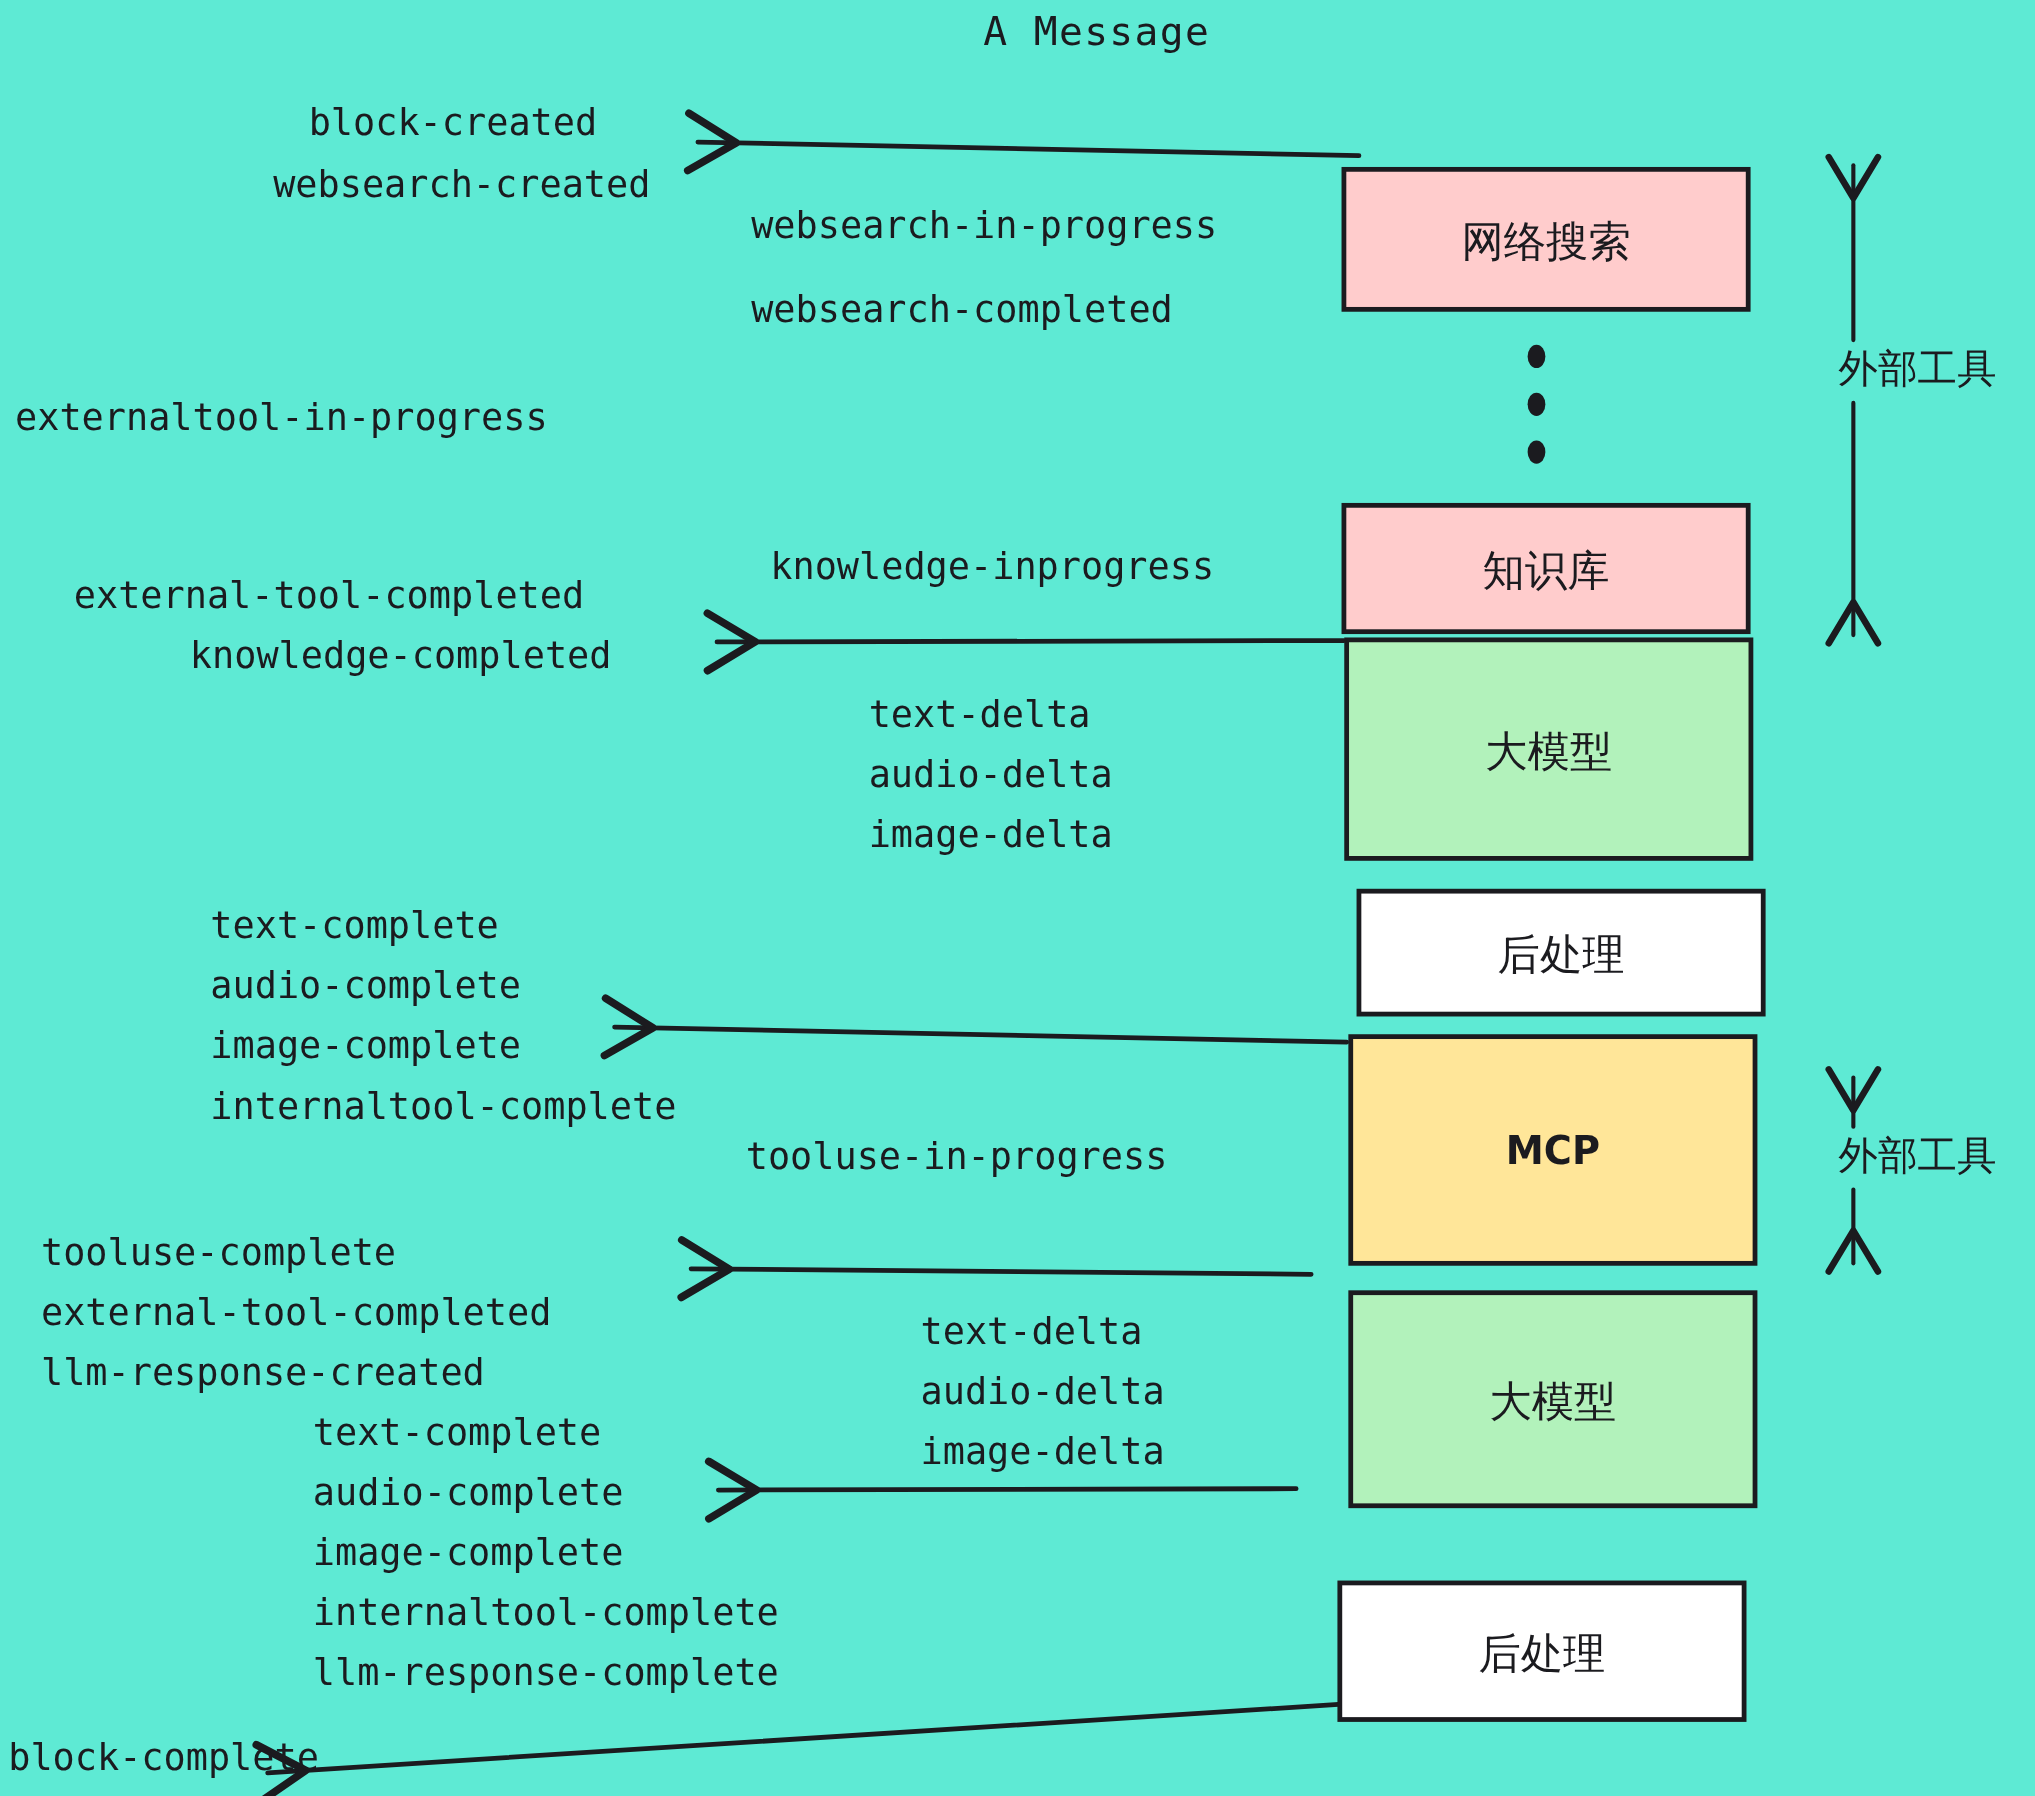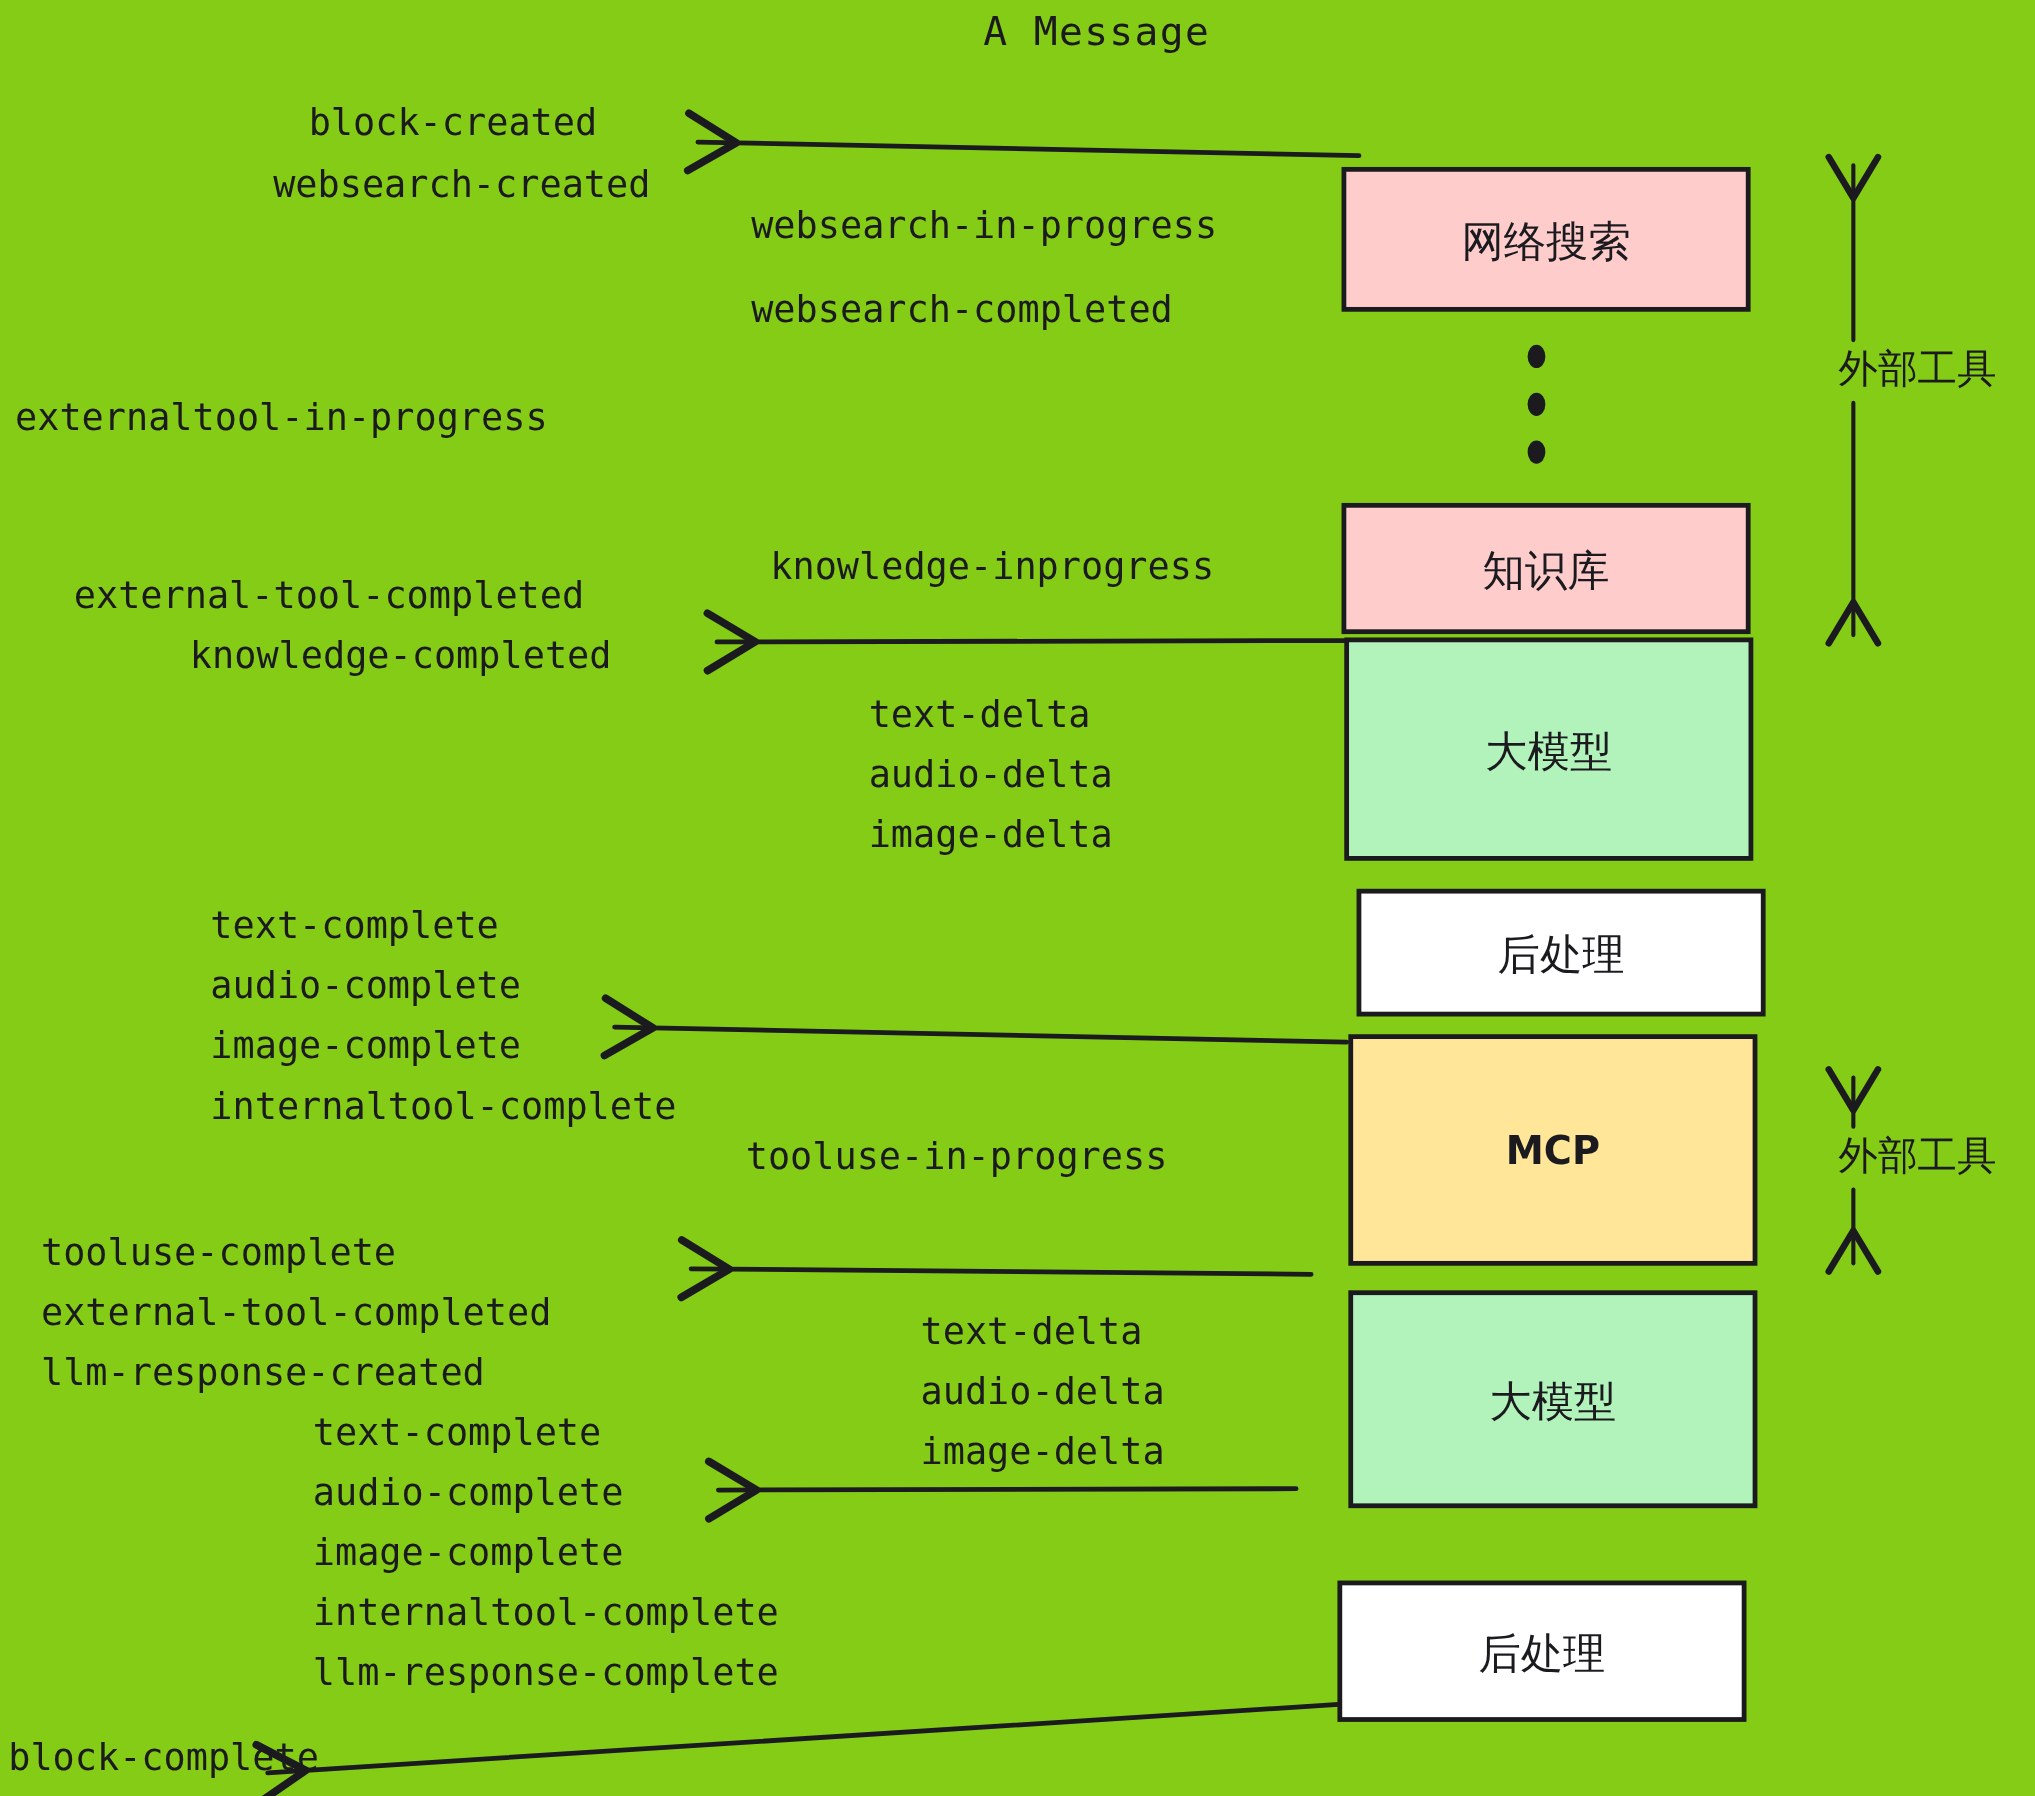--- a/index.html
+++ b/index.html
@@ -4,21 +4,21 @@
 <style>
   html, body {
     margin: 0;
     padding: 0;
     background: #ffffff;
   }
   #diagram-root {
     position: relative;
     width: 2035px;
     height: 1796px;
-    background: #84cc16;
+    background: #5eead4;
     font-family: "DejaVu Sans Mono", monospace;
     overflow: hidden;
   }
   svg.layer {
     position: absolute;
     top: 0;
     left: 0;
     width: 2035px;
     height: 1796px;
   }

